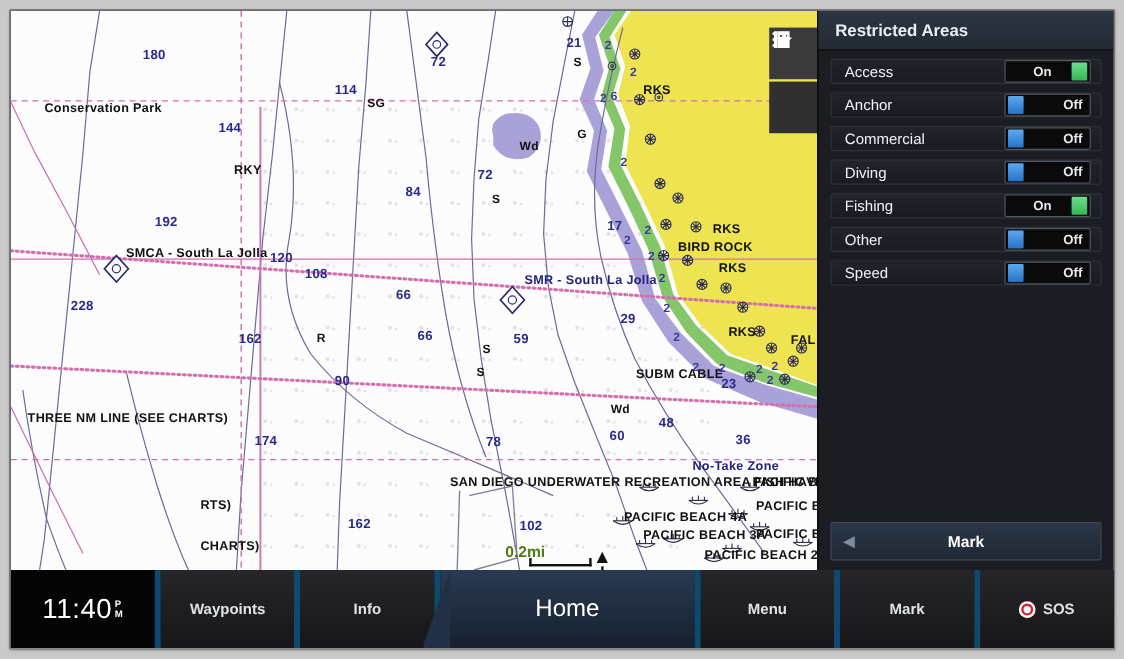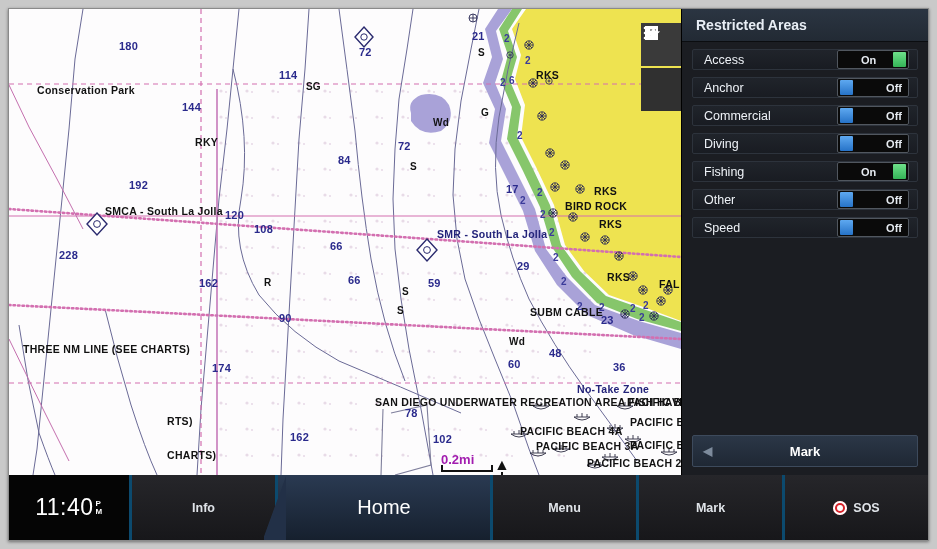--- a/index.html
+++ b/index.html
@@ -18,21 +18,21 @@
   .nature{color:#111;font-size:10px;font-weight:bold;}
   .feat{color:#111;font-size:10.5px;font-weight:bold;letter-spacing:.3px;}
   .featblue{color:#23237a;font-size:10.5px;font-weight:bold;letter-spacing:.3px;}
 
   
   .inset{position:absolute;left:10px;top:355px;width:152px;height:108px;background:#fdfdfd;
          border:1.5px solid #3a3a3a;overflow:hidden;}
   .inset .sc{position:absolute;left:32px;bottom:4px;color:#111;font-size:10px;font-weight:bold;}
 
   
-  .scalebar{position:absolute;left:432px;top:443px;color:#a21caf;font-weight:bold;font-size:13px;}
+  .scalebar{position:absolute;left:412px;top:443px;color:#4d7c0f;font-weight:bold;font-size:13px;}
   .sbline{position:absolute;left:432px;top:461px;width:52px;height:2px;background:#111;}
   .sbline:before,.sbline:after{content:"";position:absolute;width:2px;height:7px;background:#111;top:-5px;}
   .sbline:before{left:0;} .sbline:after{right:0;}
   .narrow{position:absolute;left:485px;top:447px;color:#111;font-weight:bold;font-size:16px;}
 
   
   .ftool{position:absolute;left:632px;top:14px;width:40px;height:88px;}
   .ftbtn{width:40px;height:43px;background:#3a3a3a;display:flex;align-items:center;justify-content:center;}
   .ftbtn+.ftbtn{margin-top:2px;background:#303030;}
 
@@ -55,21 +55,21 @@
   .tog.off .thumb{left:2px;background:linear-gradient(#5ea8f0,#2673c8);}
   .backwrap{position:absolute;left:10px;right:10px;bottom:8px;}
   .backbtn{height:30px;background:linear-gradient(#2b3747,#1f2834);border:1px solid #3d4a5c;border-radius:2px;
            display:flex;align-items:center;justify-content:center;position:relative;
            color:#fff;font-size:13px;font-weight:bold;}
   .backbtn .chev{position:absolute;left:10px;color:#7d8b9c;font-size:12px;}
 
   
   .bottom{position:absolute;left:0;bottom:0;width:919px;height:65px;background:#1a1a1a;display:flex;}
   .bitem{flex:1;display:flex;align-items:center;justify-content:center;color:#dfe3e8;font-size:12.5px;
-         font-weight:bold;border-right:3px solid #0c4a6e;background:linear-gradient(#26262a,#17171a);position:relative;}
+         font-weight:bold;border-right:5px solid #0c4a6e;background:linear-gradient(#26262a,#17171a);position:relative;}
   .bitem.time{flex:0 0 120px;background:#050505;font-size:23px;font-weight:normal;color:#fff;letter-spacing:.5px;}
   .bitem.time .ampm{display:inline-block;font-size:8px;line-height:8px;font-weight:bold;margin-left:2px;text-align:left;}
   .bitem.home{flex:0 0 212px;background:linear-gradient(#2a3a52,#16202e);color:#fff;font-size:20px;font-weight:normal;}
   .bitem.home:before{content:"";position:absolute;left:-14px;top:0;width:22px;height:65px;
         background:linear-gradient(110deg,transparent 48%,#223047 50%);}
   .sosico{width:14px;height:14px;border-radius:50%;background:#d8232a;margin-right:6px;position:relative;
           box-shadow:inset 0 0 0 2px #fff;}
   .sosico:after{content:"";position:absolute;left:4px;top:4px;width:6px;height:6px;border-radius:50%;background:#fff;}
 </style>
 </head>
@@ -335,21 +335,21 @@
           <div class="mlabel depth" style="left: 190px; top: 268px;">162</div>
           <div class="mlabel depth" style="left: 203px; top: 353px;">174</div>
           <div class="mlabel depth" style="left: 281px; top: 422px;">162</div>
           <div class="mlabel depth" style="left: 363px; top: 459px; margin-top: 32px;">138</div>
           <div class="mlabel depth" style="left: 424px; top: 424px;">102</div>
           <div class="mlabel depth" style="left: 329px; top: 145px;">84</div>
           <div class="mlabel depth" style="left: 389px; top: 131px;">72</div>
           <div class="mlabel depth" style="left: 321px; top: 231px;">66</div>
           <div class="mlabel depth" style="left: 339px; top: 265px;">66</div>
           <div class="mlabel depth" style="left: 270px; top: 303px;">90</div>
-          <div class="mlabel depth" style="left: 396px; top: 354px; margin-top: 44px;">78</div>
+          <div class="mlabel depth" style="left: 396px; top: 354px;">78</div>
           <div class="mlabel depth" style="left: 499px; top: 349px;">60</div>
           <div class="mlabel depth" style="left: 540px; top: 338px;">48</div>
           <div class="mlabel depth" style="left: 604px; top: 352px;">36</div>
           <div class="mlabel depth" style="left: 419px; top: 268px;">59</div>
           <div class="mlabel depth" style="left: 508px; top: 251px;">29</div>
           <div class="mlabel depth" style="left: 592px; top: 305px;">23</div>
           <div class="mlabel depth" style="left: 497px; top: 174px;">17</div>
           <div class="mlabel depth" style="left: 463px; top: 21px;">21</div>
           <div class="mlabel depth" style="left: 350px; top: 37px;">72</div>
         </div>
@@ -473,20 +473,23 @@
   </div>
 
   <div class="bottom">
     <div class="bitem time">
       <span>11:40</span>
       <span class="ampm">
         <span>P</span><br><span>M</span>
       </span>
     </div>
     <div class="bitem">
+          <span>Waypoints</span>
+        </div>
+    <div class="bitem">
           <span>Info</span>
         </div>
     <div class="bitem home">
           <span>Home</span>
         </div>
     <div class="bitem">
           <span>Menu</span>
         </div>
     <div class="bitem">
           <span>Mark</span>

